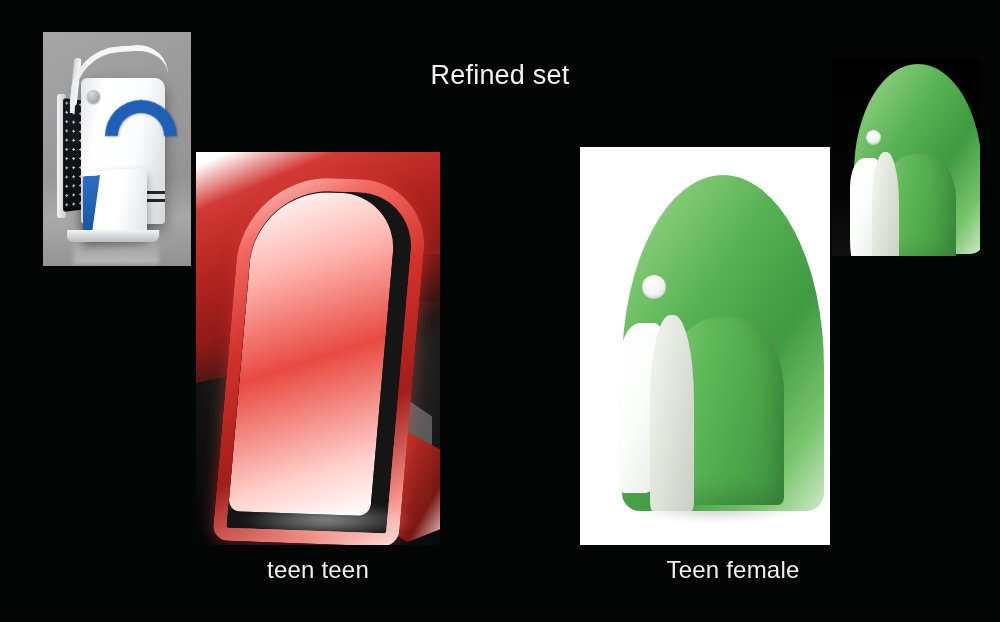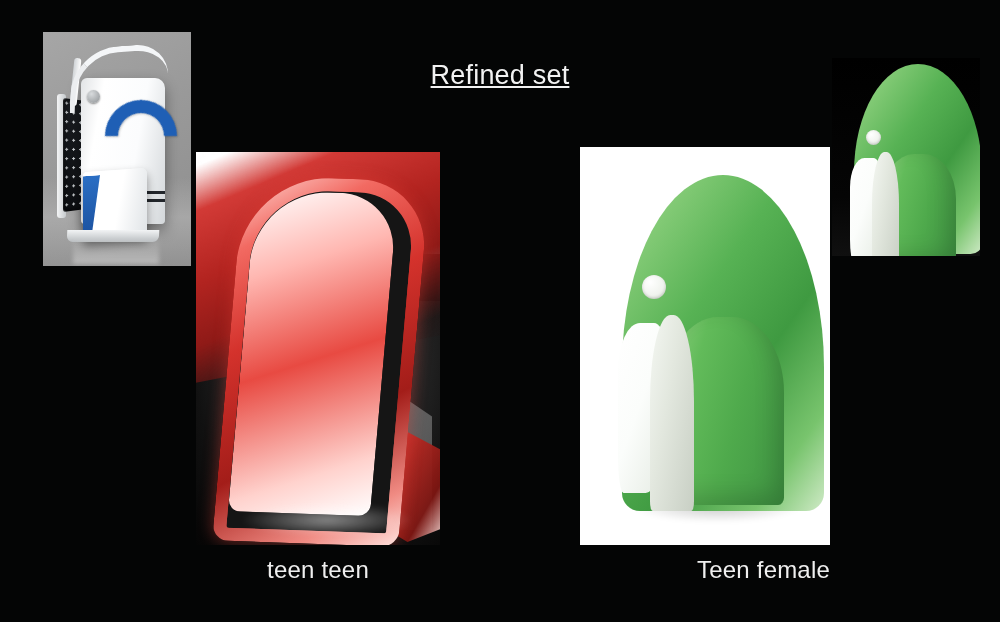--- a/index.html
+++ b/index.html
@@ -24,34 +24,33 @@
   .slide-title {
     position: absolute;
     left: 0;
     top: 60px;
     width: 1000px;
     text-align: center;
     color: #f2f2f2;
     font-size: 27px;
     font-weight: 400;
     letter-spacing: 0.2px;
-    text-decoration: underline;
   }
 
   
   .caption {
     position: absolute;
     color: #efefef;
     font-size: 24px;
     font-weight: 400;
     text-align: center;
     letter-spacing: 0.2px;
   }
   #caption-male  { left: 196px; top: 556px; width: 244px; }
-  #caption-female{ left: 580px; top: 556px; width: 250px; text-align: right; }
+  #caption-female{ left: 608px; top: 556px; width: 250px; }
 
   
   .figure { position: absolute; overflow: hidden; }
 
   
   #fig-thumb {
     left: 43px; top: 32px; width: 148px; height: 234px;
     background: linear-gradient(150deg,#a6a6a6 0%,#999999 45%,#8e8e8e 100%);
   }
   #fig-thumb .floor {

